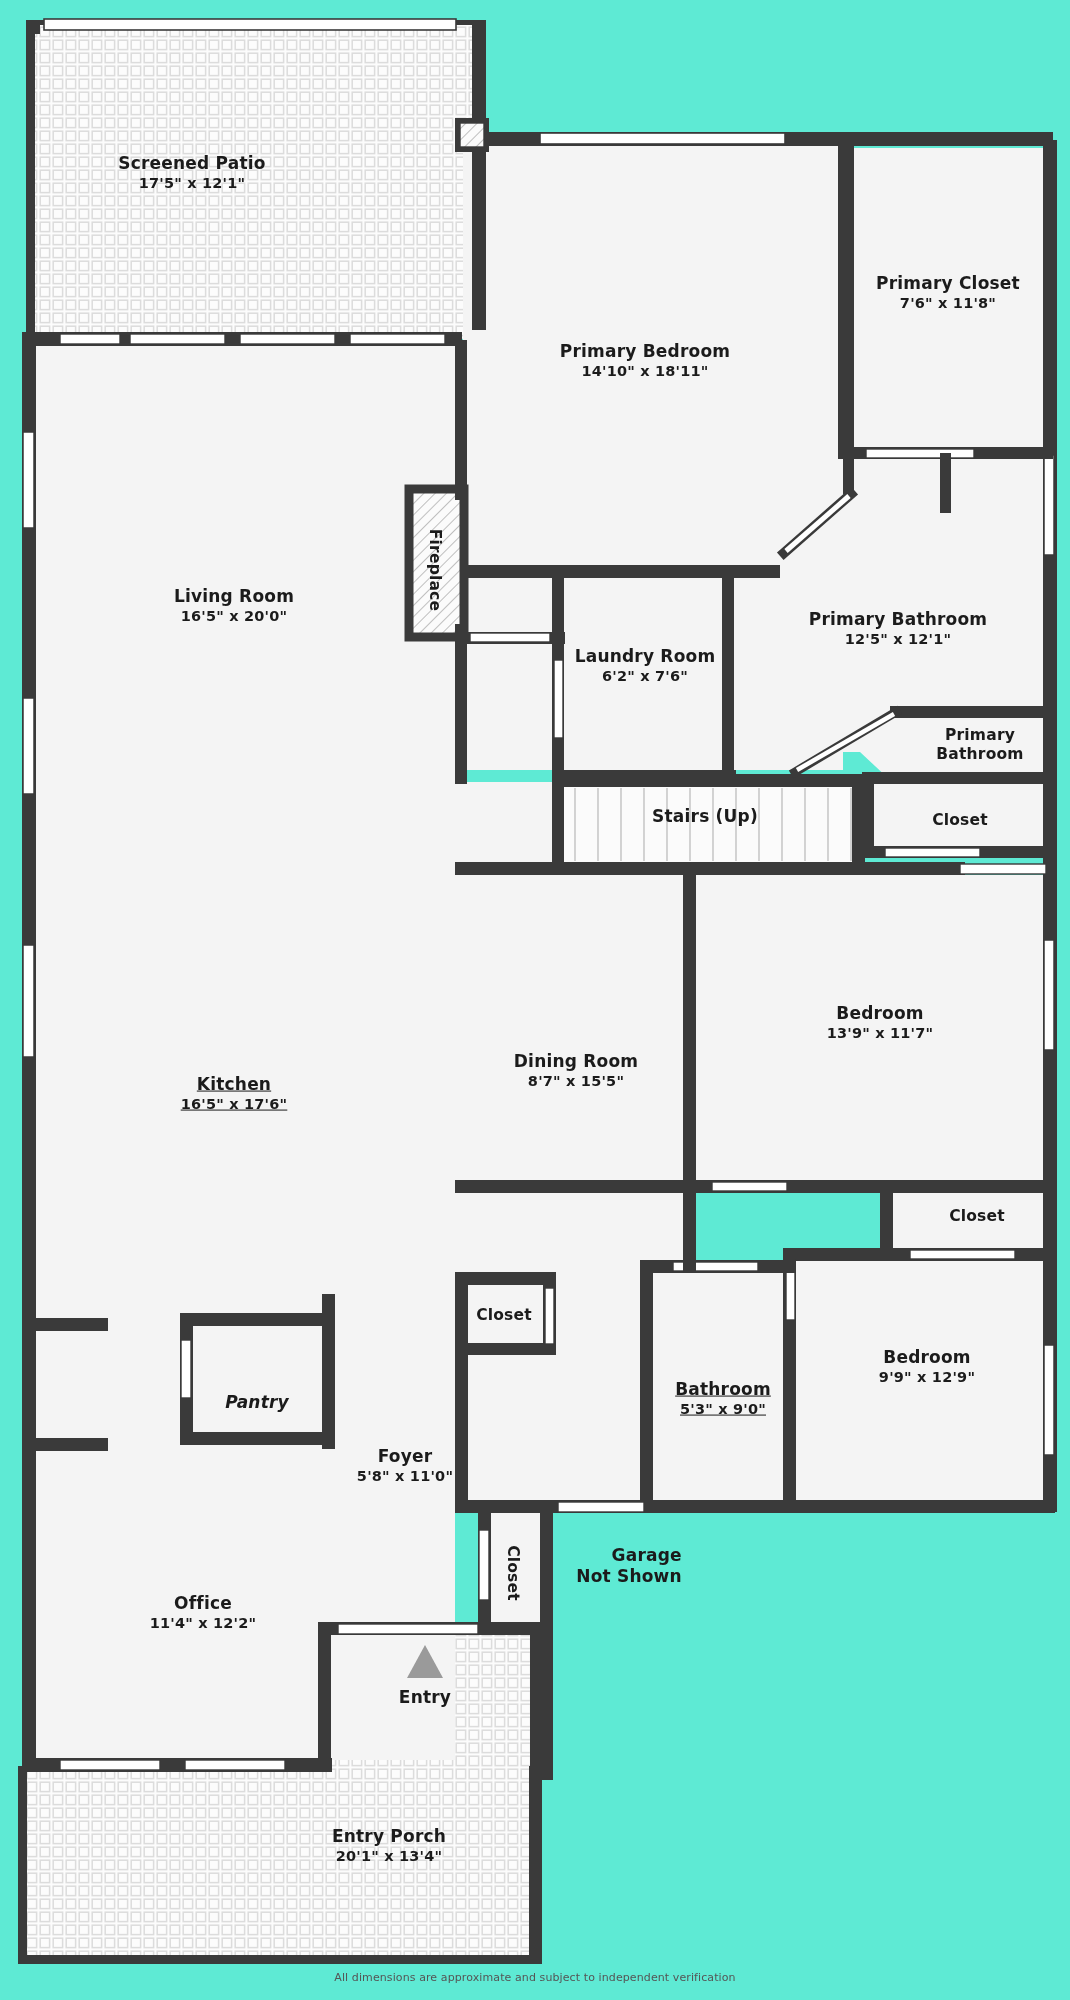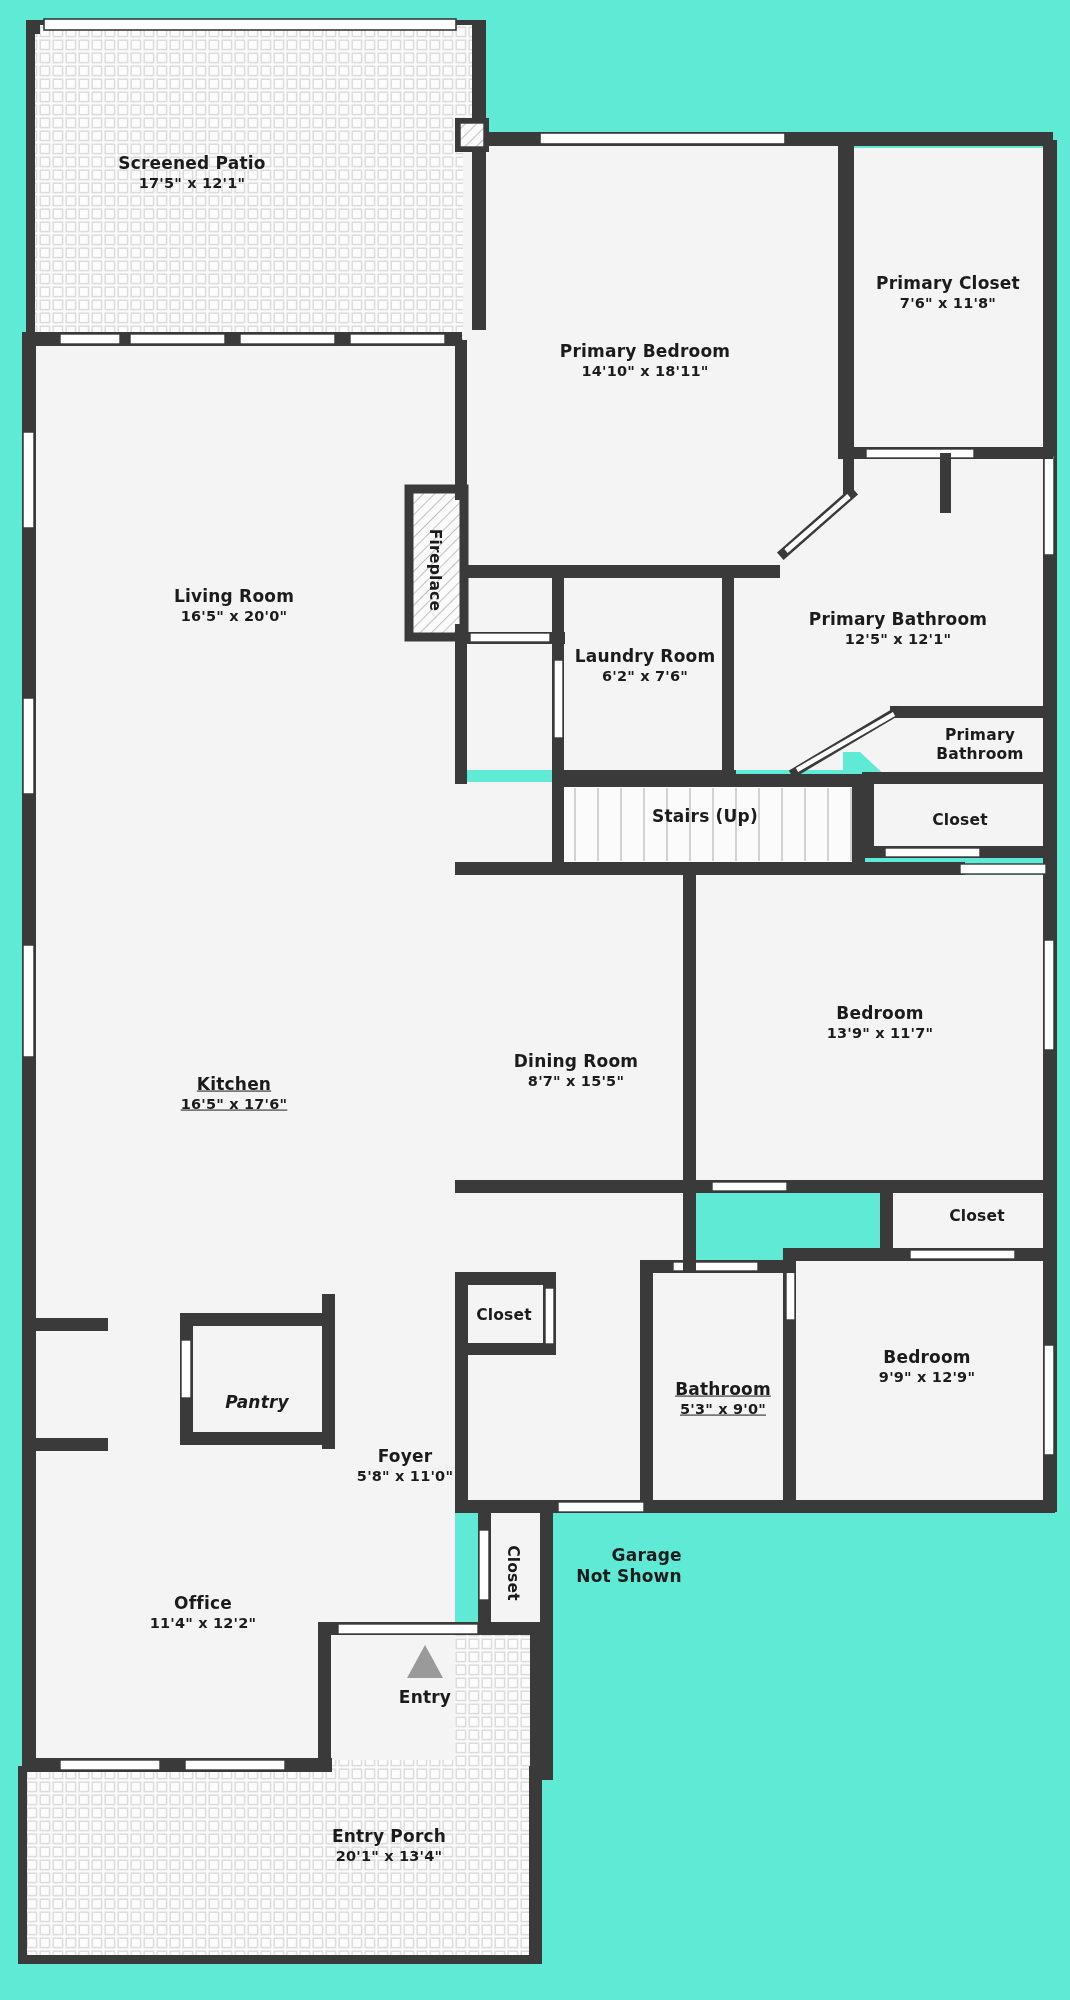--- a/index.html
+++ b/index.html
@@ -342,14 +342,15 @@
 
   <div class="lbl" style="left:425px;top:1697px;transform:translate(-50%,-50%);">
     <div class="nm">Entry</div>
   </div>
 
   <div class="lbl" style="left:389px;top:1845px;transform:translate(-50%,-50%);">
     <div class="nm">Entry Porch</div>
     <div class="dim">20'1" x 13'4"</div>
   </div>
 
+  <div id="footer">All dimensions are approximate and subject to independent verification</div>
 
 </div>
 
 </body></html>

